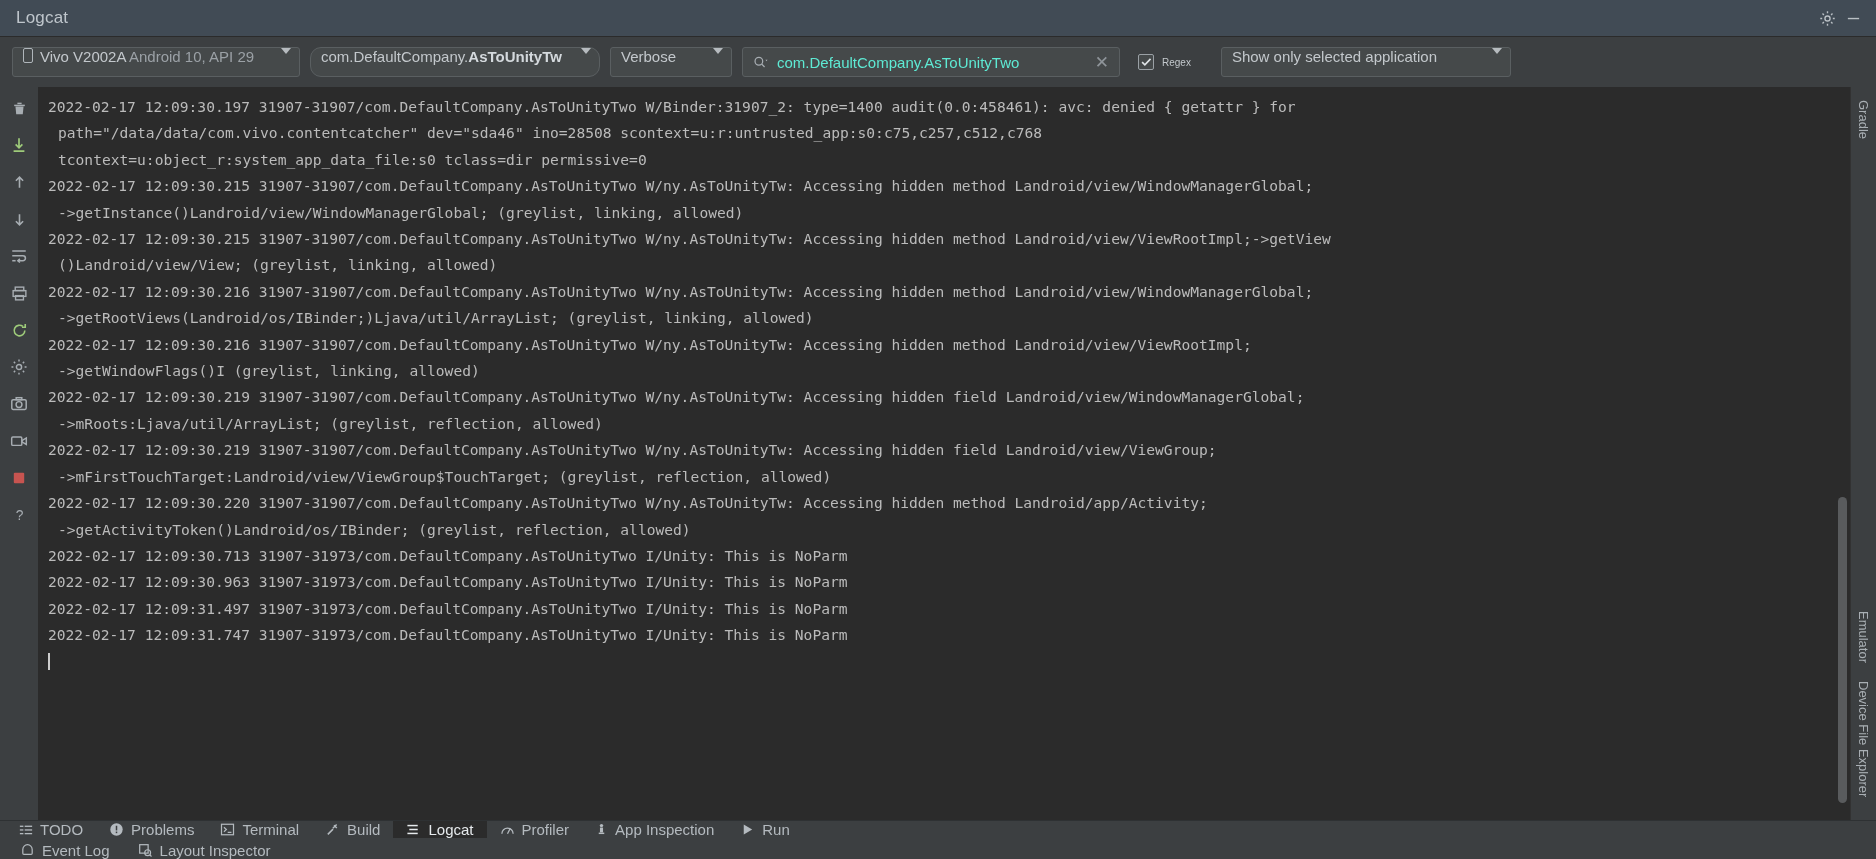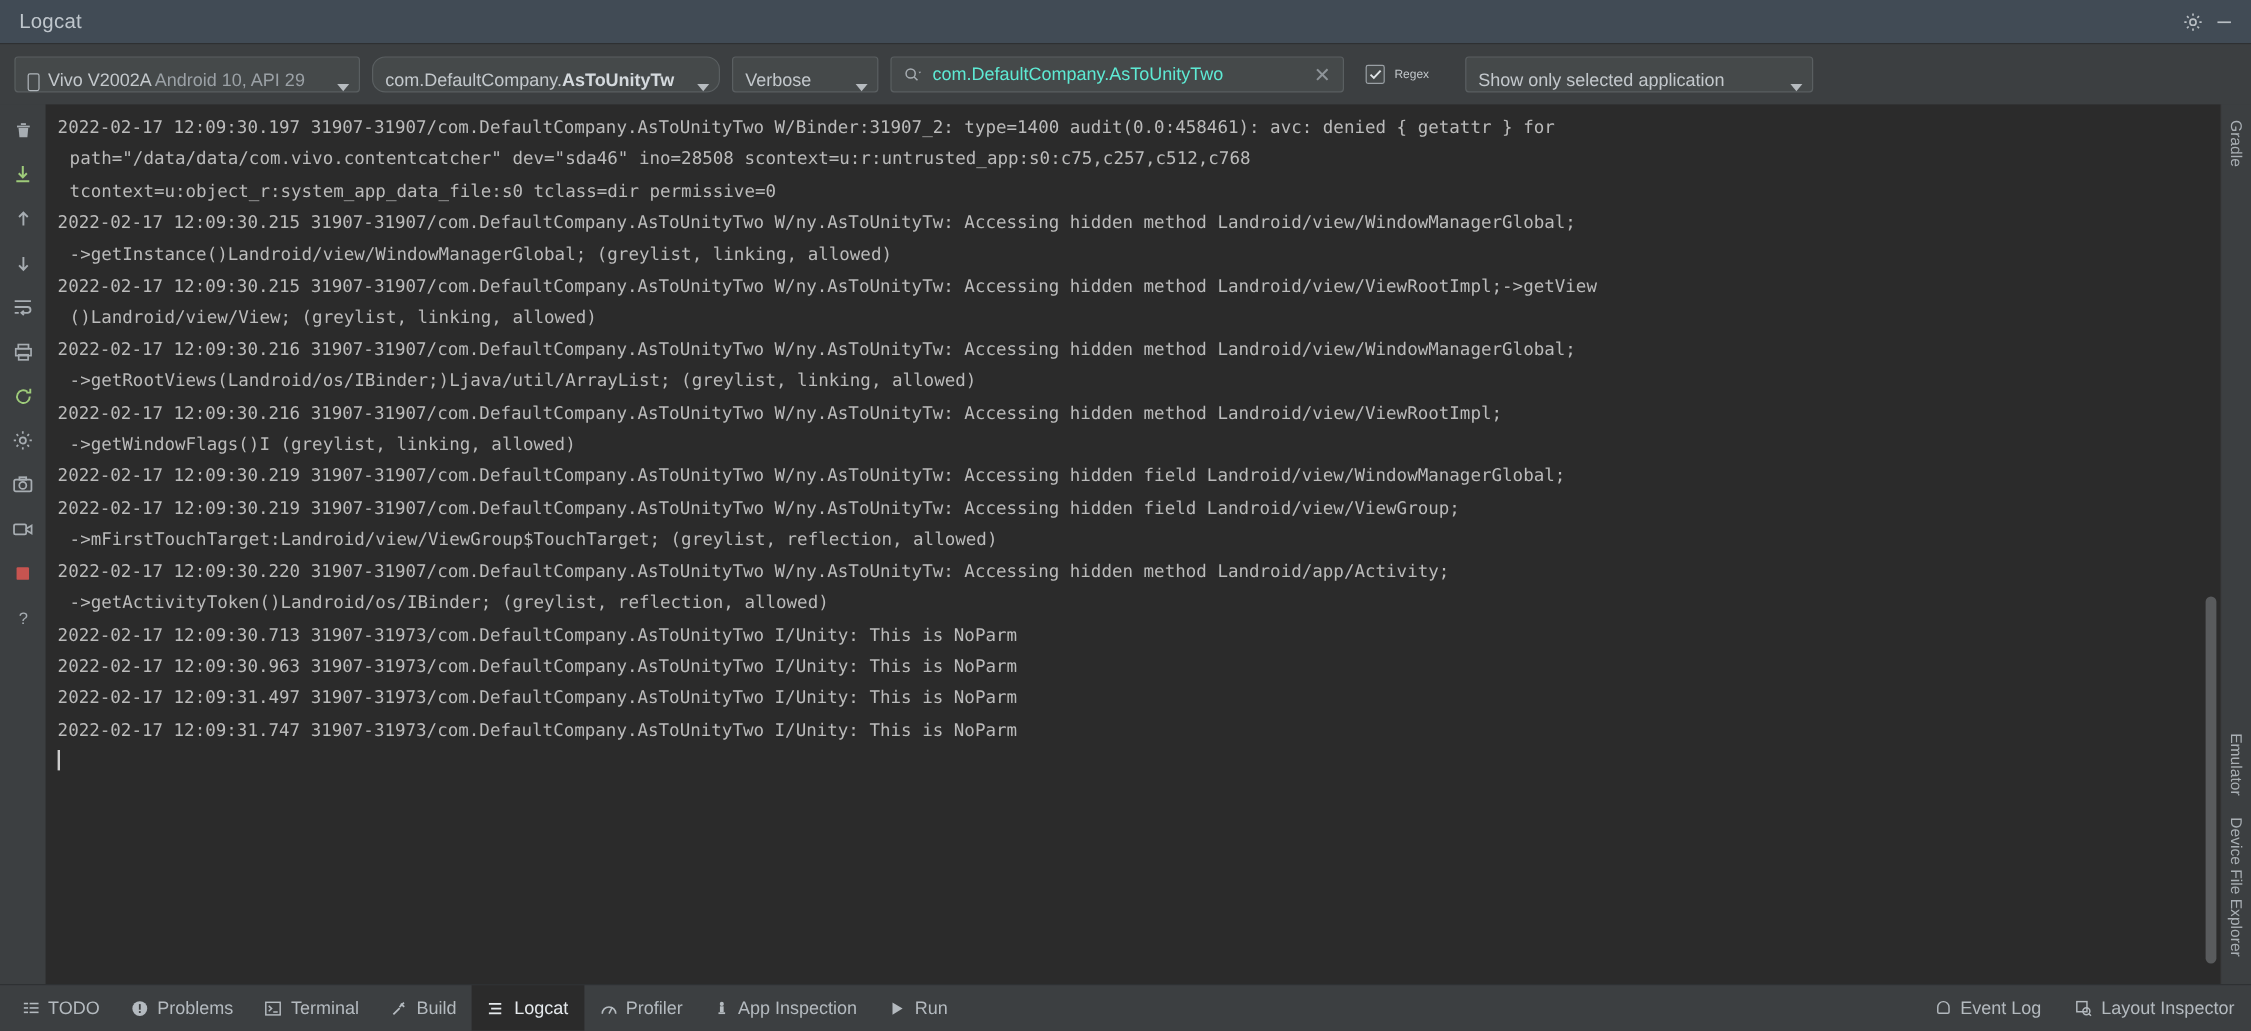--- a/index.html
+++ b/index.html
@@ -39,21 +39,21 @@
     height: 50px; min-height: 50px;
     background: #3c3f41;
     display: flex; align-items: center;
     gap: 10px; padding: 0 14px 0 12px;
   }
   .combo {
     height: 30px;
     background: #45494a;
     border: 1px solid #5a5f61;
     border-radius: 3px;
-    display: flex; align-items: flex-end;
+    display: flex; align-items: flex-start;
     gap: 7px;
     padding: 0 8px 0 10px;
     color: #c3c8cc; font-size: 15px;
     cursor: pointer;
     white-space: nowrap;
   }
   .combo .caret {
     width: 0; height: 0;
     border-left: 5px solid transparent;
     border-right: 5px solid transparent;
@@ -179,20 +179,21 @@
   }
   .vtab.top { color: #a9afb4; }
 
   
   .bottombar {
     height: 39px; min-height: 39px;
     background: #3c3f41;
     border-top: 1px solid #2e3133;
     display: flex; align-items: stretch;
     padding-left: 6px;
+    flex-direction: column;
   }
   .btab {
     display: flex; align-items: center; gap: 7px;
     padding: 0 13px;
     color: #b4babf; font-size: 15px;
     cursor: pointer;
   }
   .btab.active { background: #2b2b2b; color: #e6eaed; }
   .btab svg { display: block; }
   .bottombar .spacer { flex: 1; }
@@ -352,20 +353,21 @@
           <div class="log-line cont">tcontext=u:object_r:system_app_data_file:s0 tclass=dir permissive=0</div>
           <div class="log-line">2022-02-17 12:09:30.215 31907-31907/com.DefaultCompany.AsToUnityTwo W/ny.AsToUnityTw: Accessing hidden method Landroid/view/WindowManagerGlobal;</div>
           <div class="log-line cont">-&gt;getInstance()Landroid/view/WindowManagerGlobal; (greylist, linking, allowed)</div>
           <div class="log-line">2022-02-17 12:09:30.215 31907-31907/com.DefaultCompany.AsToUnityTwo W/ny.AsToUnityTw: Accessing hidden method Landroid/view/ViewRootImpl;-&gt;getView</div>
           <div class="log-line cont">()Landroid/view/View; (greylist, linking, allowed)</div>
           <div class="log-line">2022-02-17 12:09:30.216 31907-31907/com.DefaultCompany.AsToUnityTwo W/ny.AsToUnityTw: Accessing hidden method Landroid/view/WindowManagerGlobal;</div>
           <div class="log-line cont">-&gt;getRootViews(Landroid/os/IBinder;)Ljava/util/ArrayList; (greylist, linking, allowed)</div>
           <div class="log-line">2022-02-17 12:09:30.216 31907-31907/com.DefaultCompany.AsToUnityTwo W/ny.AsToUnityTw: Accessing hidden method Landroid/view/ViewRootImpl;</div>
           <div class="log-line cont">-&gt;getWindowFlags()I (greylist, linking, allowed)</div>
           <div class="log-line">2022-02-17 12:09:30.219 31907-31907/com.DefaultCompany.AsToUnityTwo W/ny.AsToUnityTw: Accessing hidden field Landroid/view/WindowManagerGlobal;</div>
+          <div class="log-line cont">-&gt;mRoots:Ljava/util/ArrayList; (greylist, reflection, allowed)</div>
           <div class="log-line">2022-02-17 12:09:30.219 31907-31907/com.DefaultCompany.AsToUnityTwo W/ny.AsToUnityTw: Accessing hidden field Landroid/view/ViewGroup;</div>
           <div class="log-line cont">-&gt;mFirstTouchTarget:Landroid/view/ViewGroup$TouchTarget; (greylist, reflection, allowed)</div>
           <div class="log-line">2022-02-17 12:09:30.220 31907-31907/com.DefaultCompany.AsToUnityTwo W/ny.AsToUnityTw: Accessing hidden method Landroid/app/Activity;</div>
           <div class="log-line cont">-&gt;getActivityToken()Landroid/os/IBinder; (greylist, reflection, allowed)</div>
           <div class="log-line">2022-02-17 12:09:30.713 31907-31973/com.DefaultCompany.AsToUnityTwo I/Unity: This is NoParm</div>
           <div class="log-line">2022-02-17 12:09:30.963 31907-31973/com.DefaultCompany.AsToUnityTwo I/Unity: This is NoParm</div>
           <div class="log-line">2022-02-17 12:09:31.497 31907-31973/com.DefaultCompany.AsToUnityTwo I/Unity: This is NoParm</div>
           <div class="log-line">2022-02-17 12:09:31.747 31907-31973/com.DefaultCompany.AsToUnityTwo I/Unity: This is NoParm</div>
           <div class="caret-line"><span class="caret-block"></span></div>
         </div>

